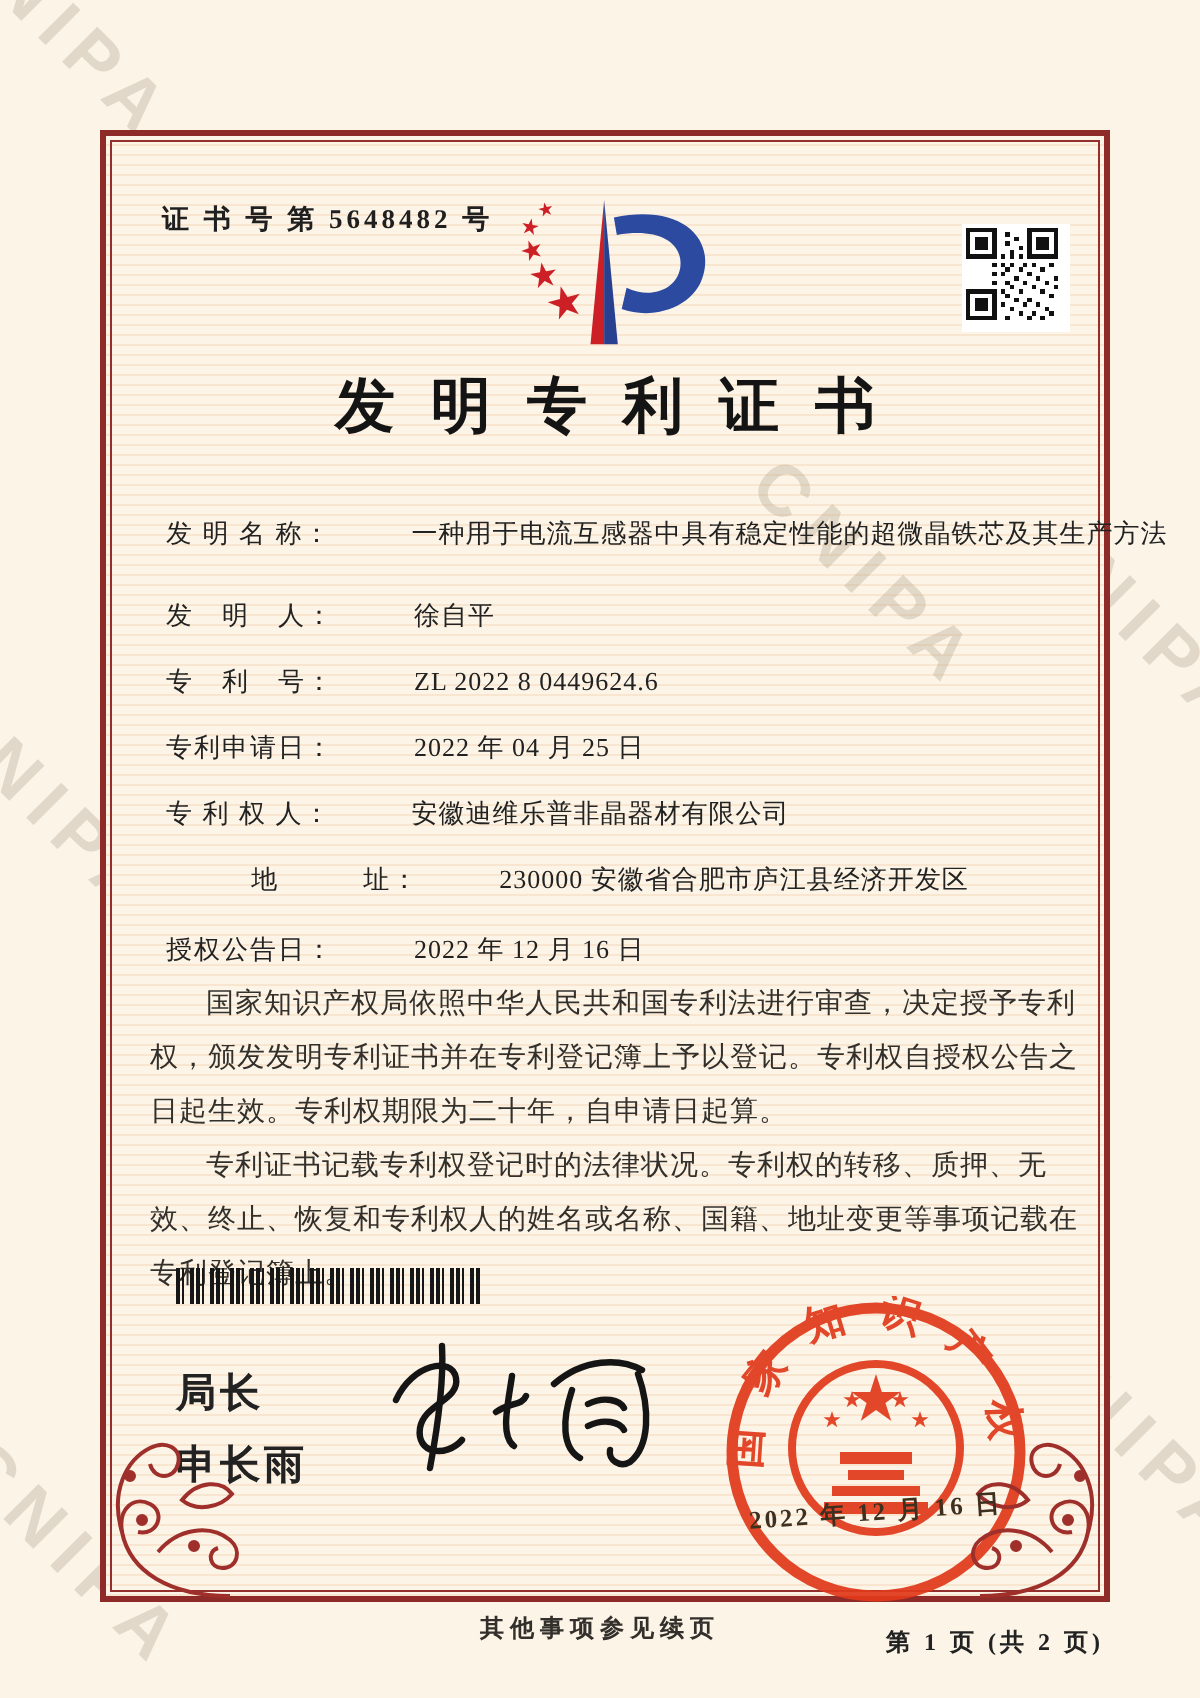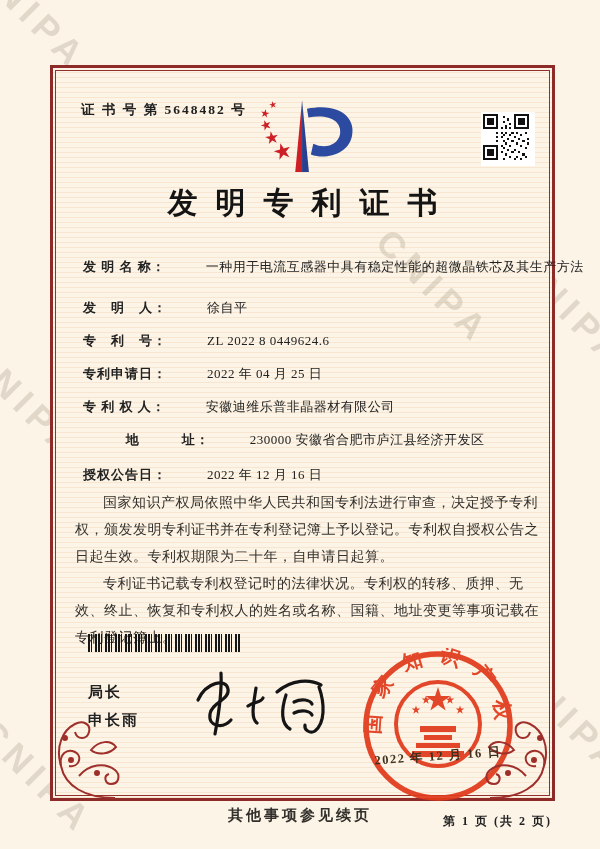--- a/index.html
+++ b/index.html
@@ -32,56 +32,56 @@
   .logo{ position:absolute; left:193px; top:31px; width:118px; height:76px; }
   .qr{ position:absolute; left:428px; top:44px; width:50px; height:50px; background:#fff; padding:2px; }
   .title{
     position:absolute; left:0; right:0; top:115px; text-align:center;
     font-size:30px; font-weight:700; letter-spacing:18px; padding-left:18px;
     color:#141414;
   }
   
   .fields{ position:absolute; left:30px; top:185px; right:25px; font-size:13px; }
   .frow{ position:absolute; left:0; right:0; white-space:nowrap; }
-  .flabel{ font-weight:700; white-space:pre; letter-spacing:1px; color:#222; }
+  .flabel{ font-weight:400; white-space:pre; letter-spacing:1px; color:#222; }
   .fval{ font-weight:400; letter-spacing:.5px; color:#222;margin-left:40px; }
   .frow2{ position:absolute; left:232px; top:0; }
   
   .body-text{ position:absolute; left:22px; top:421px; width:464px; }
   .body-text p{
     margin:0; text-indent:2em; font-size:14px; line-height:27px;
     letter-spacing:.5px; color:#33302c;
   }
   .barcode{
     position:absolute; left:35px; top:566px; width:153px; height:18px;
     background:
       repeating-linear-gradient(90deg,#161616 0 2px, rgba(0,0,0,0) 2px 3px,
         #161616 3px 4px, rgba(0,0,0,0) 4px 7px, #161616 7px 9px, rgba(0,0,0,0) 9px 10px);
   }
-  .signoff{ position:absolute; left:35px; top:615px; font-size:15px; font-weight:700; color:#222; }
+  .signoff{ position:absolute; left:35px; top:615px; font-size:20px; font-weight:700; color:#222; }
   .signoff div{ margin-bottom:9px; letter-spacing:2px; }
   .signature{ position:absolute; left:128px; top:598px; width:162px; height:78px; }
   
   .seal{ position:absolute; left:307px; top:580px; width:156px; height:156px; }
   .seal svg{ position:absolute; inset:0; opacity:.93; }
   .seal-date{
     position:absolute; left:6px; top:100px; width:144px; text-align:center;
     transform:rotate(-4deg); font-size:12.5px; font-weight:700;
     letter-spacing:1.5px; color:#3e2f1e; z-index:3;
   }
   .ornament{ position:absolute; width:80px; height:85px; }
   .orn-bl{ left:-8px; top:648px; }
   .orn-br{ right:-8px; top:648px; transform:scaleX(-1); }
   .page-num{
     position:absolute; left:0; right:0; top:709px; text-align:right;
     font-size:12px; font-weight:600; letter-spacing:2px; color:#222;margin-top:36px;
   }
   .footer-note{
     position:absolute; left:0; right:0; top:806px; text-align:center;
-    font-size:15px; font-weight:600; letter-spacing:3px; color:#33302c;
+    font-size:12px; font-weight:600; letter-spacing:3px; color:#33302c;
   }
 </style>
 </head>
 <body>
 
 <div class="page">
 
   <div class="wm" style="left:-42px; top:-8px;">CNIPA</div>
   <div class="wm" style="left:-48px; top:382px;">CNIPA</div>
   <div class="wm" style="left:-36px; top:756px;">CNIPA</div>

